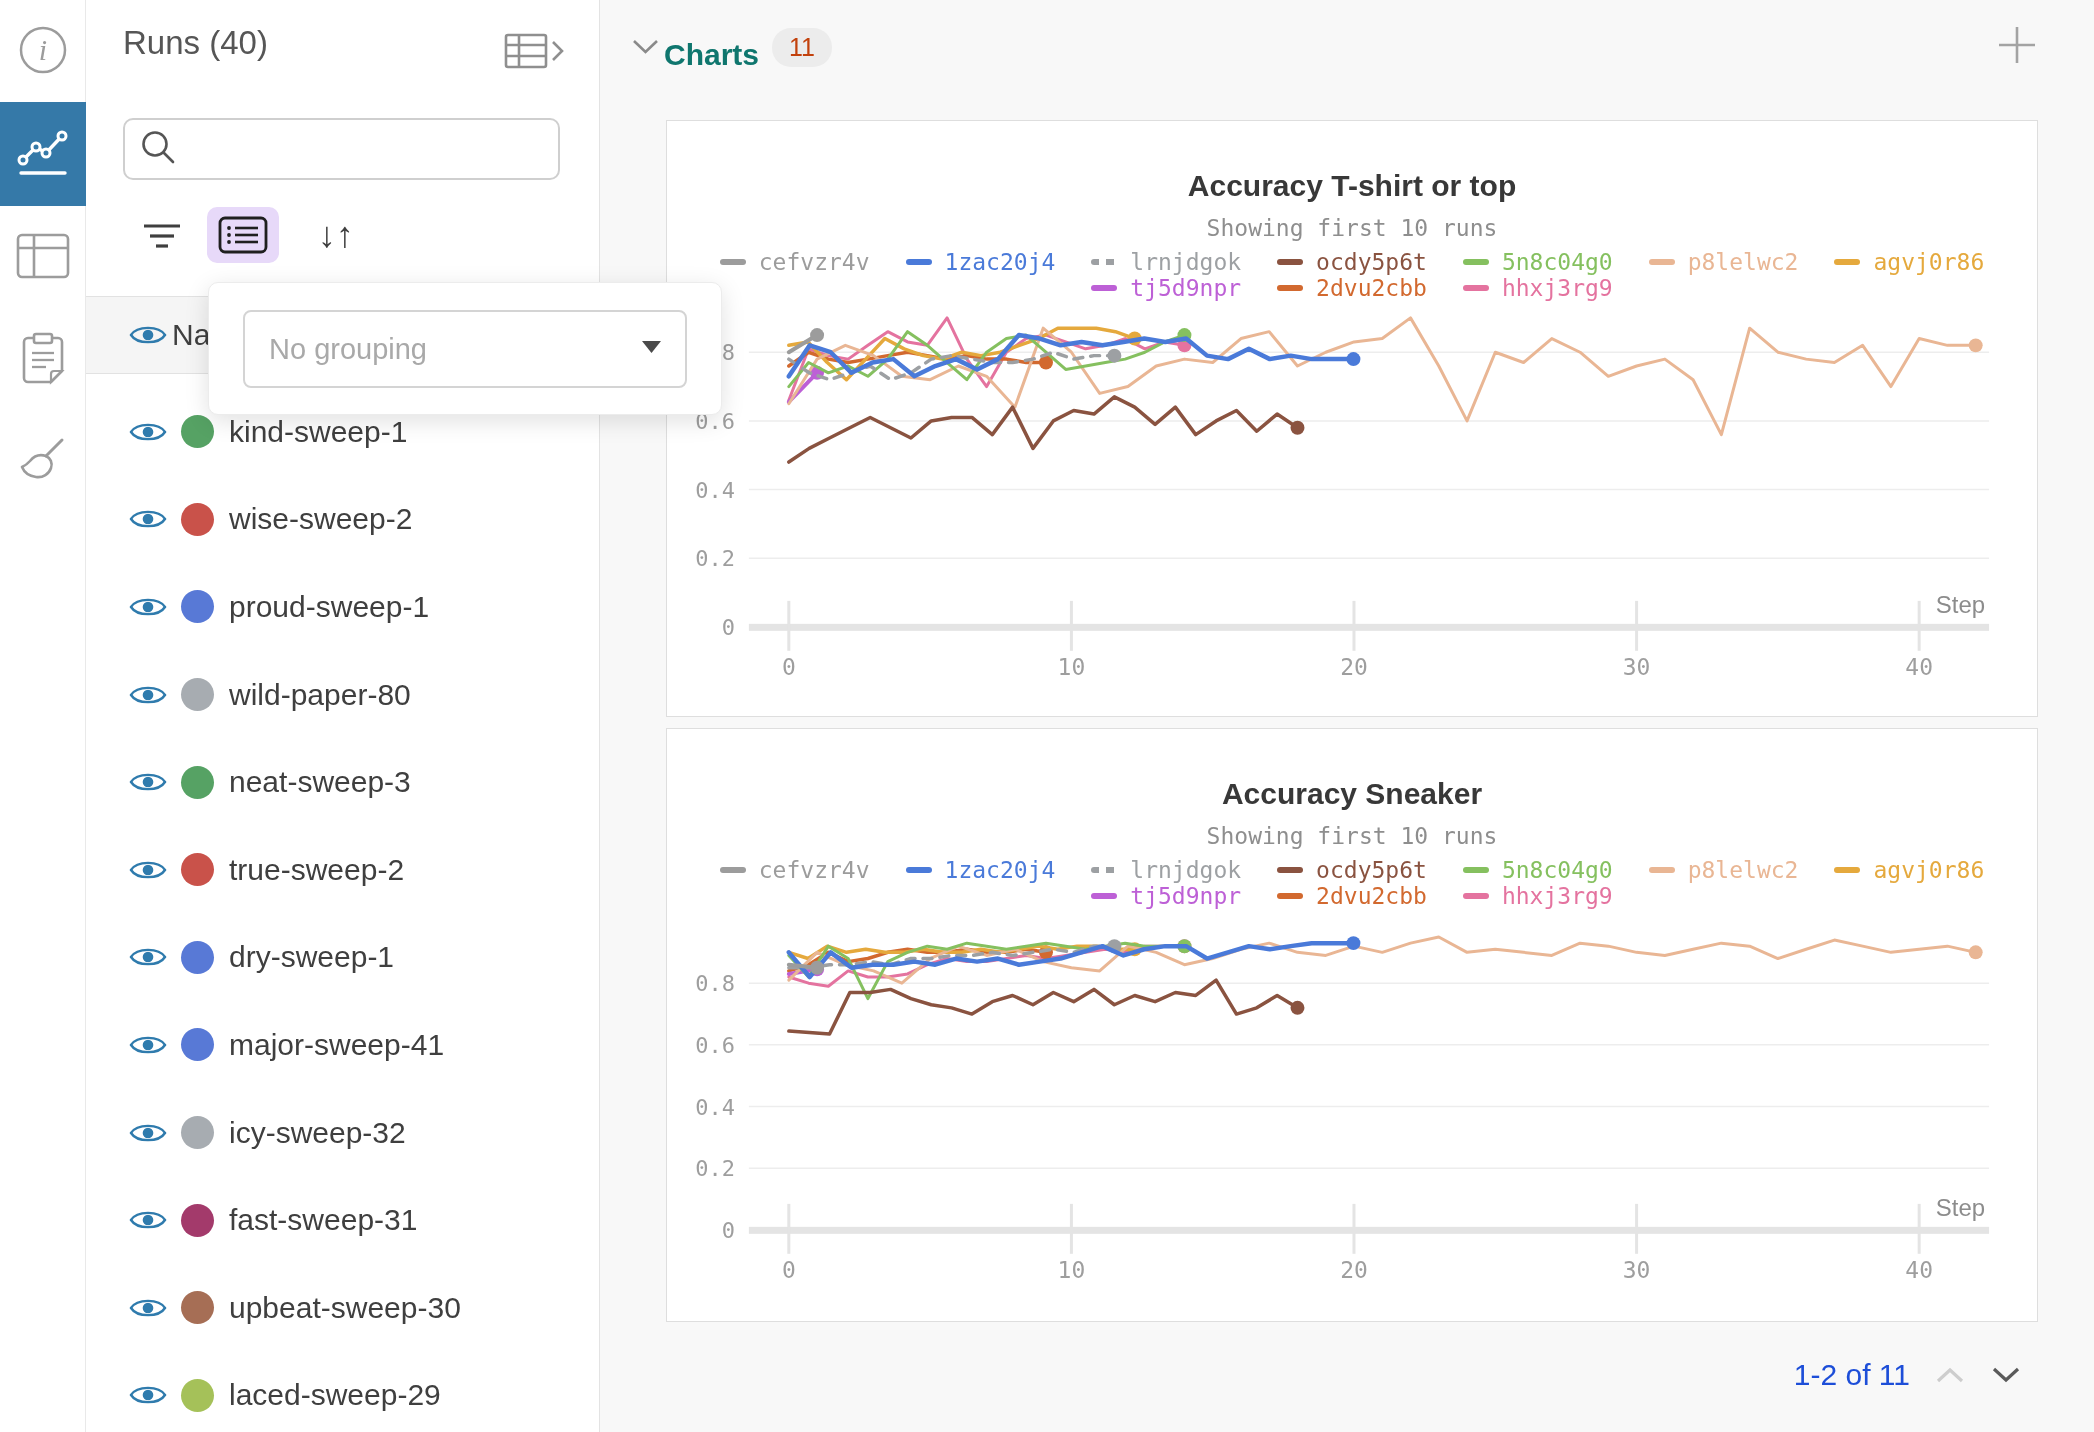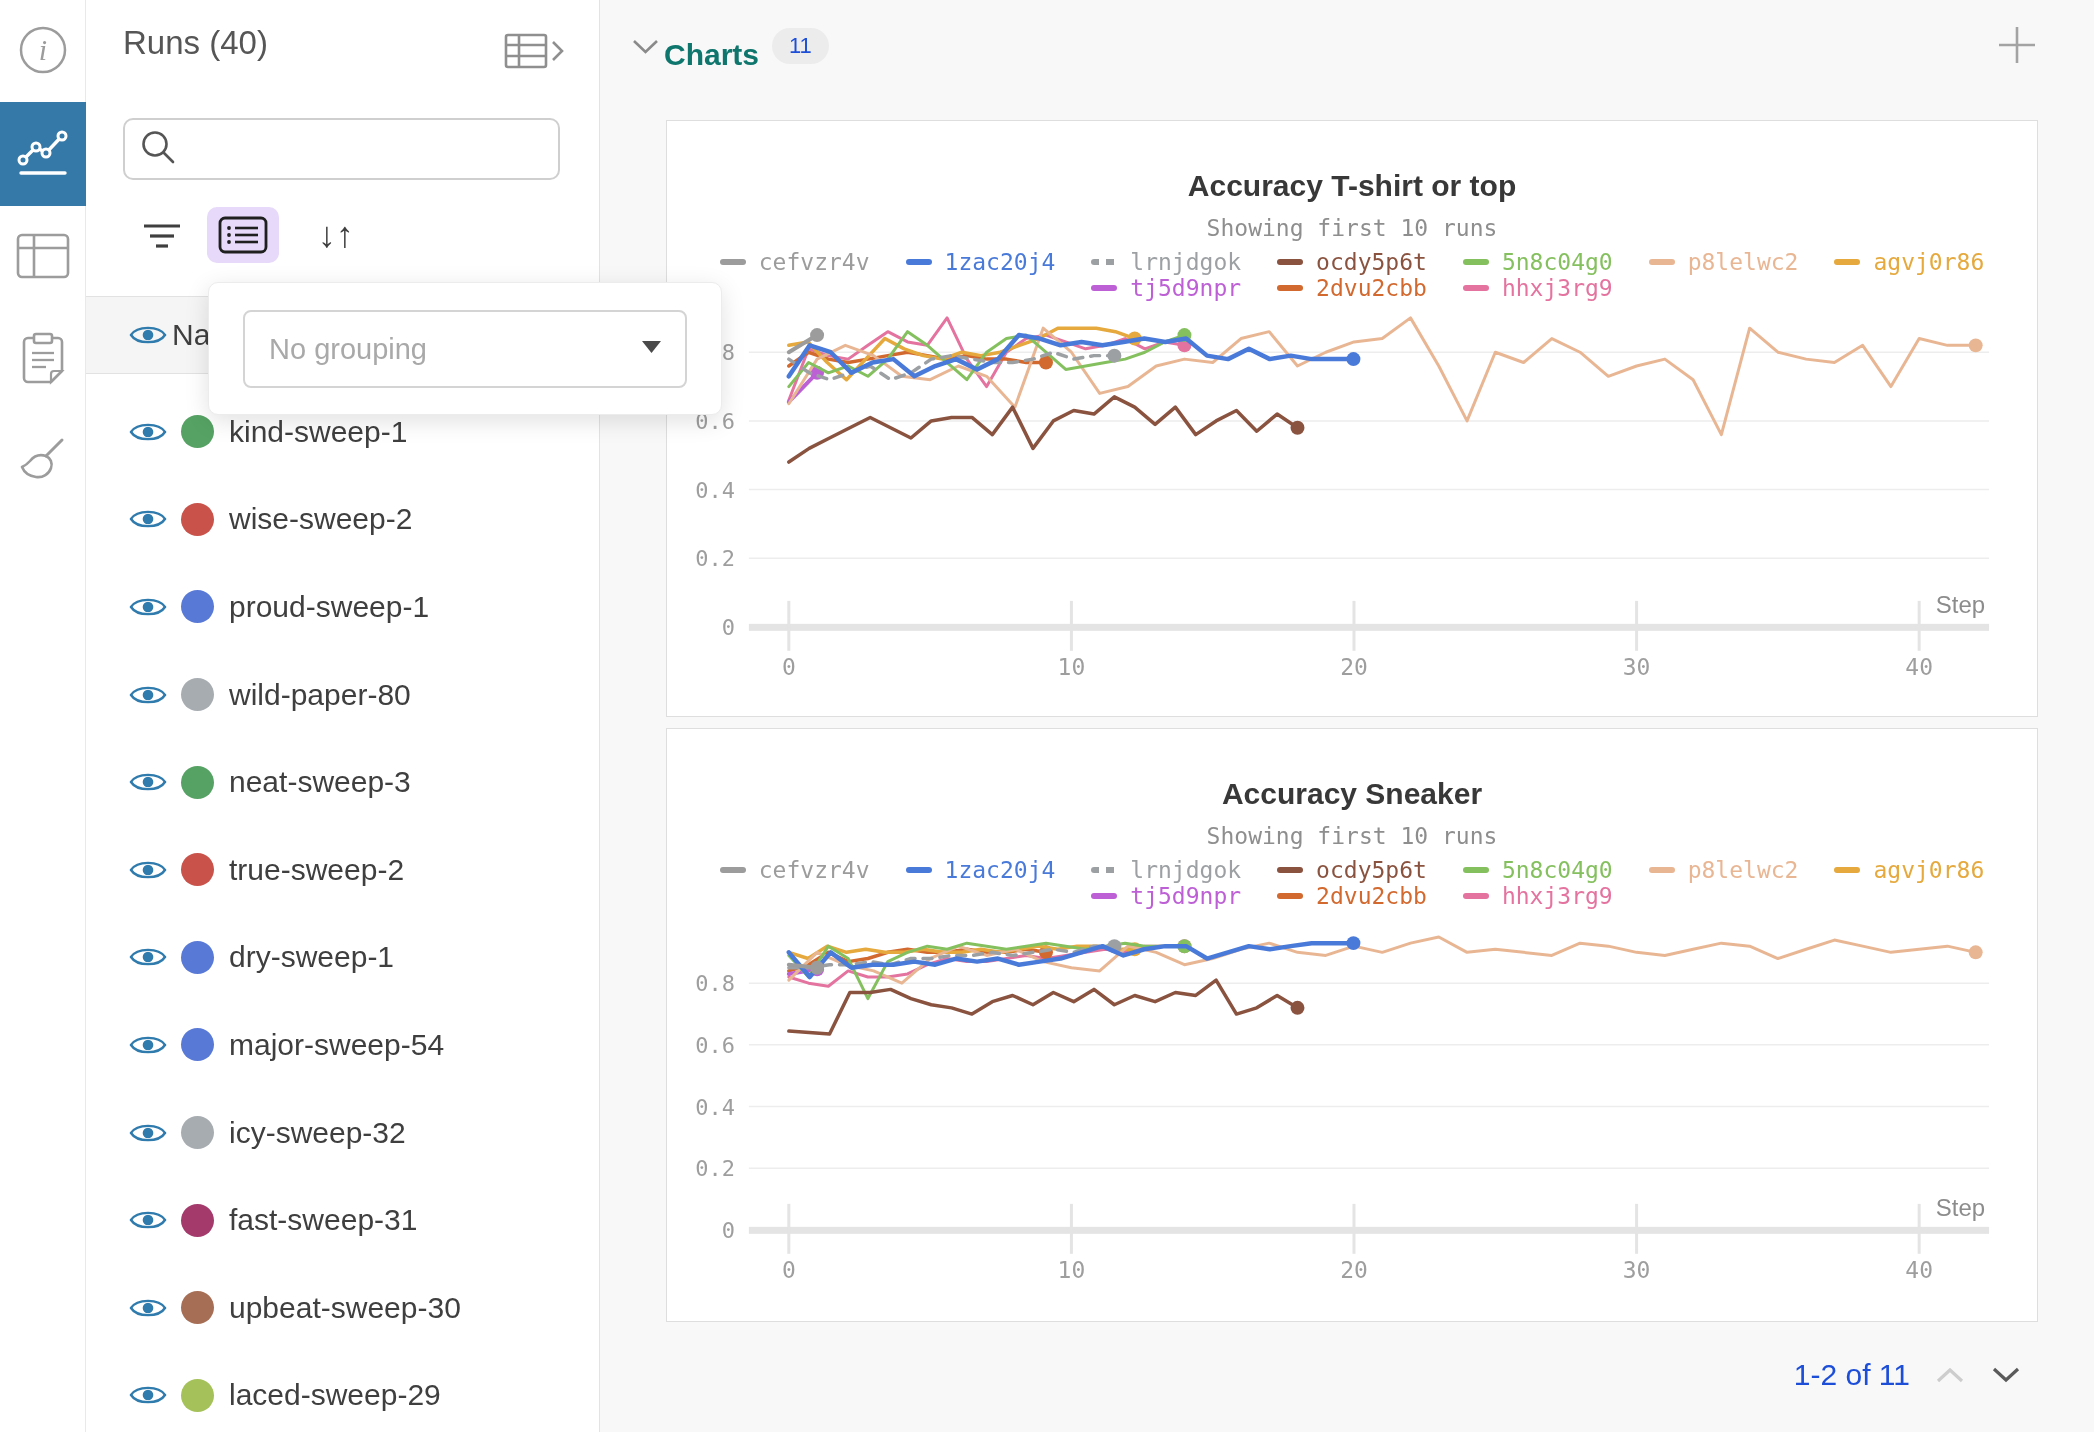--- a/index.html
+++ b/index.html
@@ -31,21 +31,21 @@
   .run-name { margin-left:15px; font-size:30px; color:#3f3f3f; white-space:nowrap; }
   .eye { flex:none; display:flex; align-items:center; cursor:pointer; }
   
   .popup { position:absolute; left:122px; top:282px; width:514px; height:133px; background:#fff; border:1px solid #ececec; border-radius:10px; box-shadow:0 6px 24px rgba(0,0,0,.12); z-index:40; }
   .gselect { position:absolute; left:34px; top:27px; width:444px; height:78px; border:2px solid #d4d4d4; border-radius:8px; background:#fff; display:flex; align-items:center; padding:0 24px; cursor:pointer; }
   .gselect .ph { flex:1; font-size:29px; color:#a9a9a9; }
   
   .charts { position:absolute; left:600px; top:0; width:1494px; height:100%; background:#f8f8f8; }
   .charts-chevron { position:absolute; left:32px; top:38px; background:none; border:none; cursor:pointer; }
   .charts-title { position:absolute; left:64px; top:38px; font-size:30px; font-weight:600; color:#0f766e; }
-  .charts-badge { position:absolute; left:172px; top:28px; background:#ececec; border-radius:19px; padding:5px 17px; font-size:22px; color:#1d4ed8; }
+  .charts-badge { position:absolute; left:172px; top:28px; background:#ececec; border-radius:19px; padding:5px 17px; font-size:25px; color:#c2410c; }
   .add-btn { position:absolute; left:1396px; top:24px; background:none; border:none; cursor:pointer; }
   .card { position:absolute; left:66px; width:1372px; background:#fff; border:1px solid #dedede; cursor:pointer; }
   .card .ctitle { margin-top:48px; text-align:center; font-size:30px; font-weight:700; color:#383838; }
   .card .csub { margin-top:12px; text-align:center; font-family:"DejaVu Sans Mono", monospace; font-size:23px; color:#8e8e8e; }
   .legend { margin-top:8px; display:flex; flex-direction:column; align-items:center; }
   .lrow { display:flex; gap:36px; align-items:center; justify-content:center; }
   .litem { display:flex; align-items:center; gap:13px; font-family:"DejaVu Sans Mono", monospace; font-size:23px; cursor:pointer; }
   .sw { width:26px; height:6px; border-radius:3px; flex:none; }
   .sw.dashed { background: repeating-linear-gradient(90deg, var(--c) 0 8px, transparent 8px 15px); }
   .plot { position:absolute; left:0; bottom:0; width:100%; display:block; }
@@ -228,21 +228,21 @@
           <span class="run-name">dry-sweep-1</span>
         </div>
         <div class="run-row">
           <span class="eye">
             <svg width="38" height="26" viewBox="0 0 38 26">
               <path d="M2 13 C 8 3.5, 30 3.5, 36 13 C 30 22.5, 8 22.5, 2 13 Z" fill="none" stroke="#2f7bad" stroke-width="2.4"></path>
               <circle cx="19" cy="13" r="5.3" fill="#2f7bad"></circle>
             </svg>
           </span>
           <span class="run-dot" style="background: rgb(88, 121, 214);"></span>
-          <span class="run-name">major-sweep-54</span>
+          <span class="run-name">major-sweep-41</span>
         </div>
         <div class="run-row">
           <span class="eye">
             <svg width="38" height="26" viewBox="0 0 38 26">
               <path d="M2 13 C 8 3.5, 30 3.5, 36 13 C 30 22.5, 8 22.5, 2 13 Z" fill="none" stroke="#2f7bad" stroke-width="2.4"></path>
               <circle cx="19" cy="13" r="5.3" fill="#2f7bad"></circle>
             </svg>
           </span>
           <span class="run-dot" style="background: rgb(167, 172, 177);"></span>
           <span class="run-name">icy-sweep-32</span>

